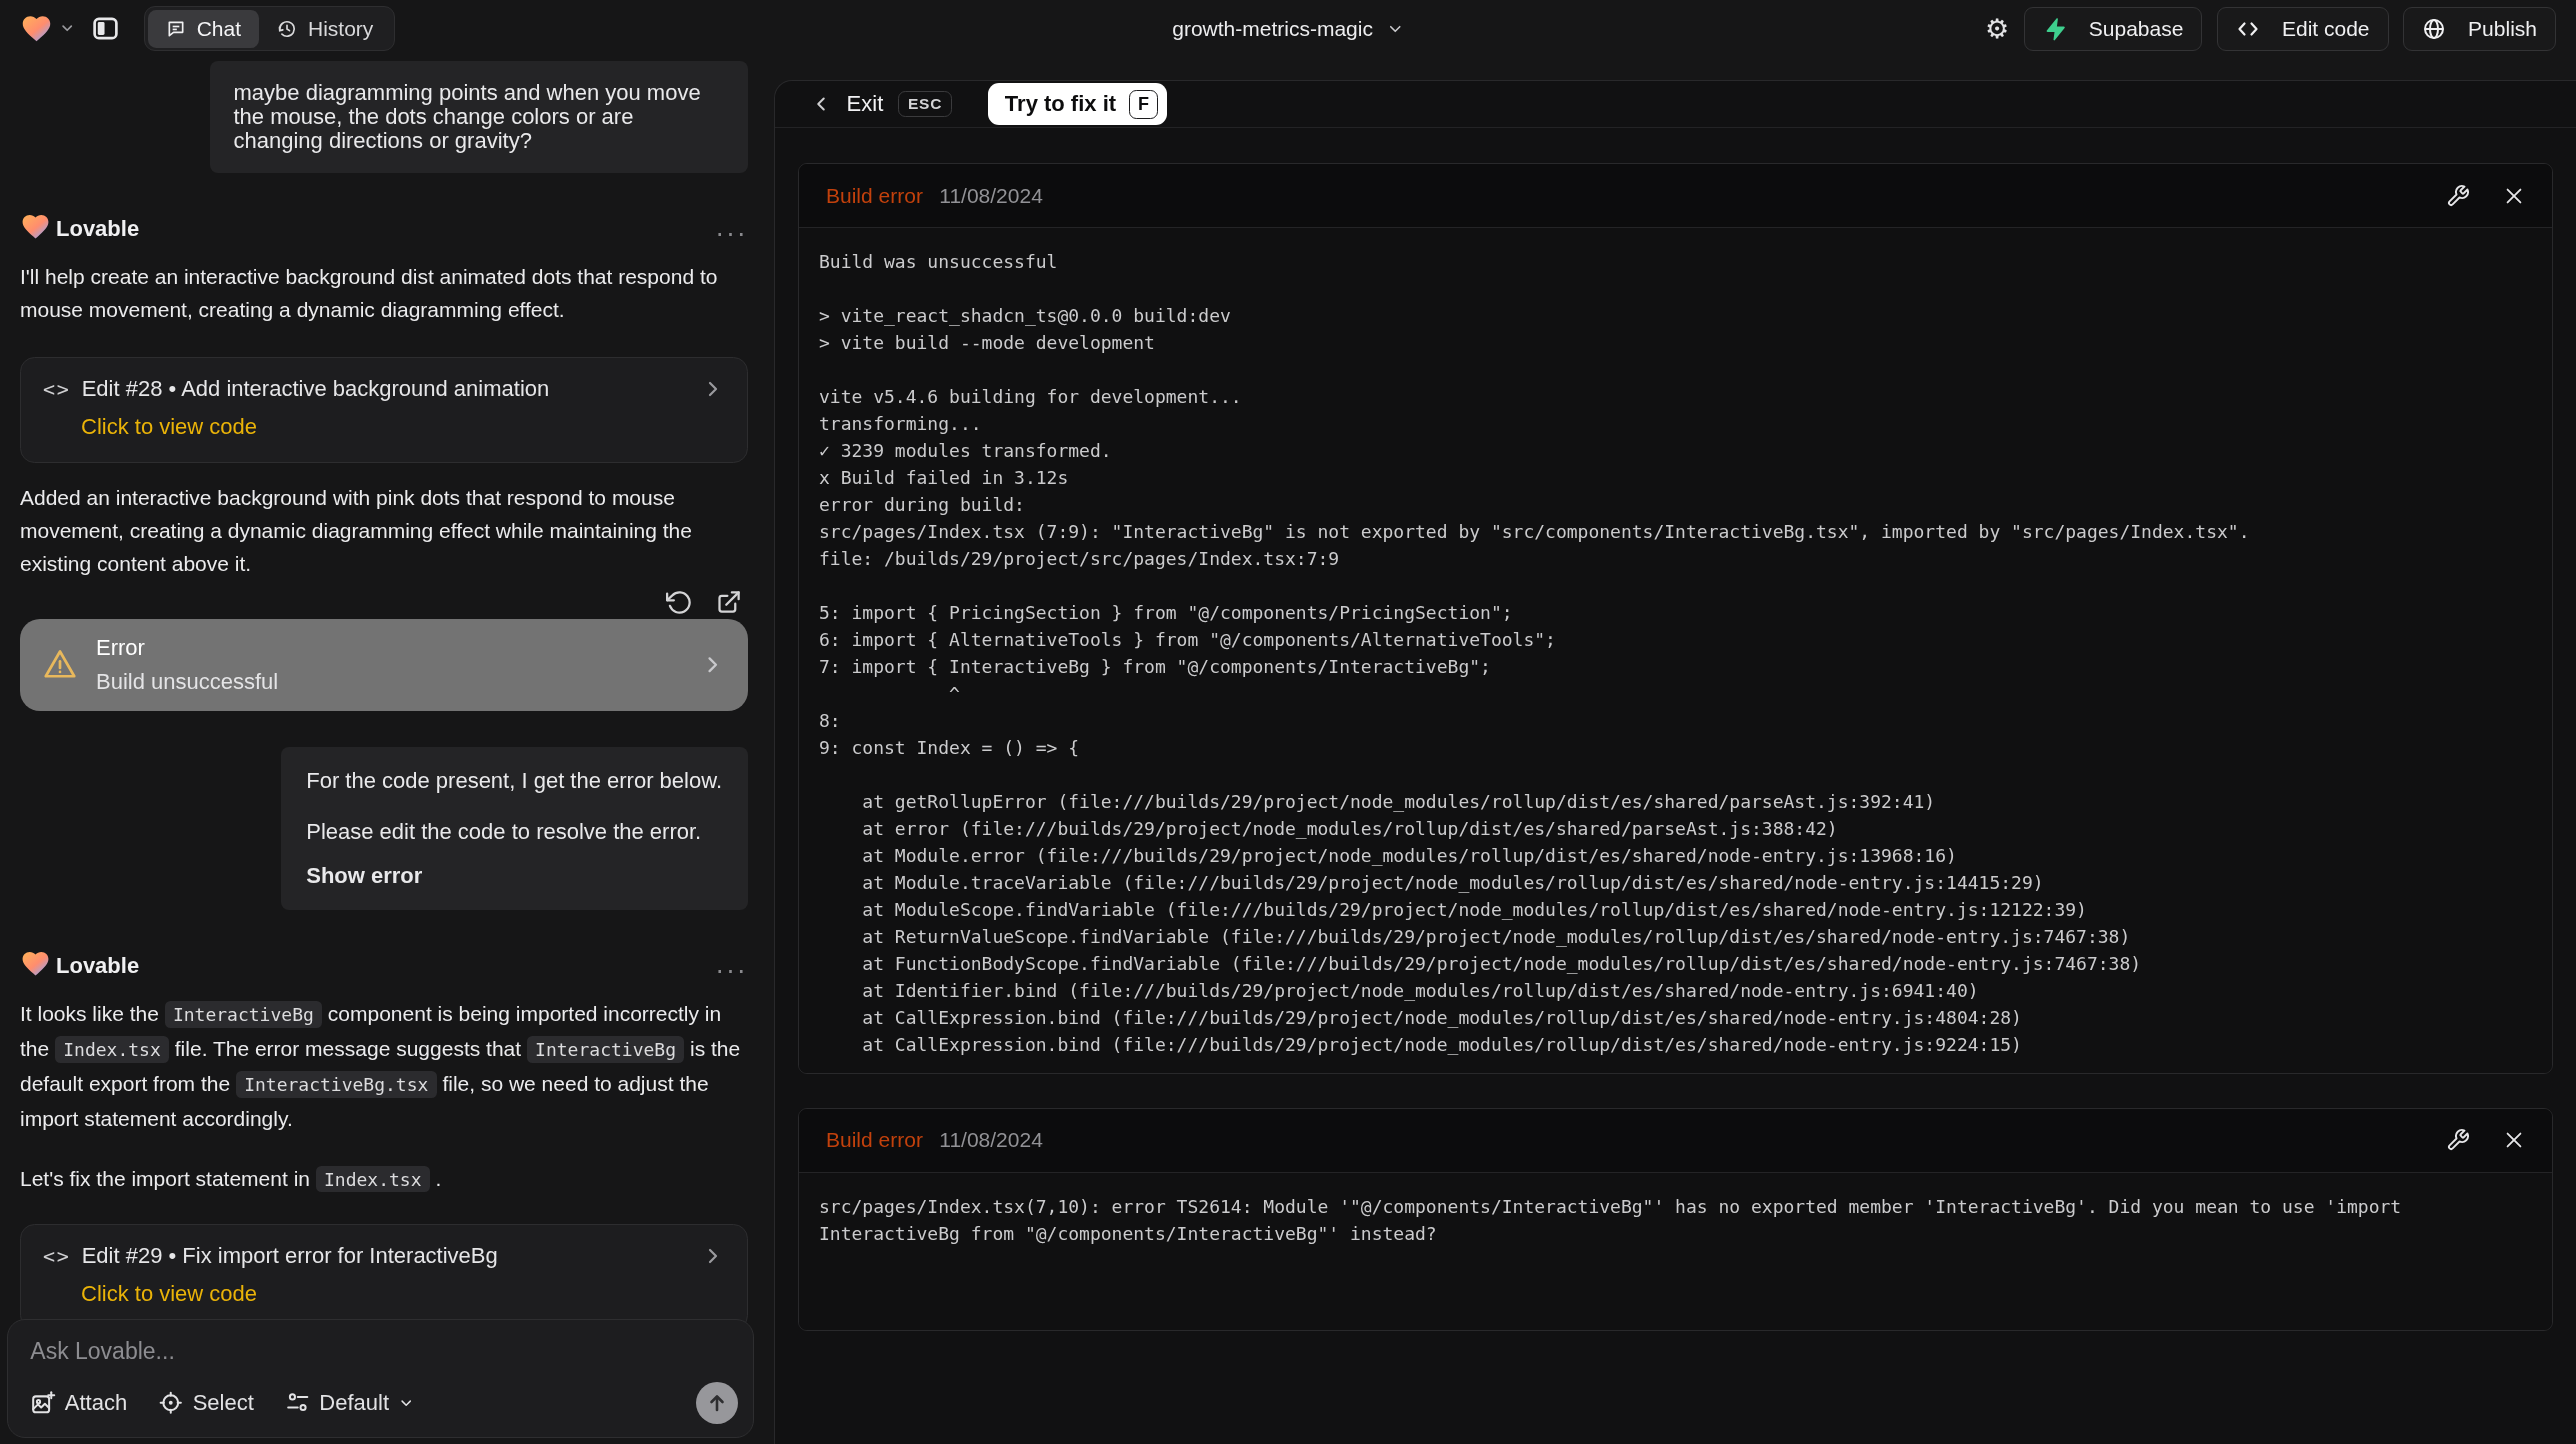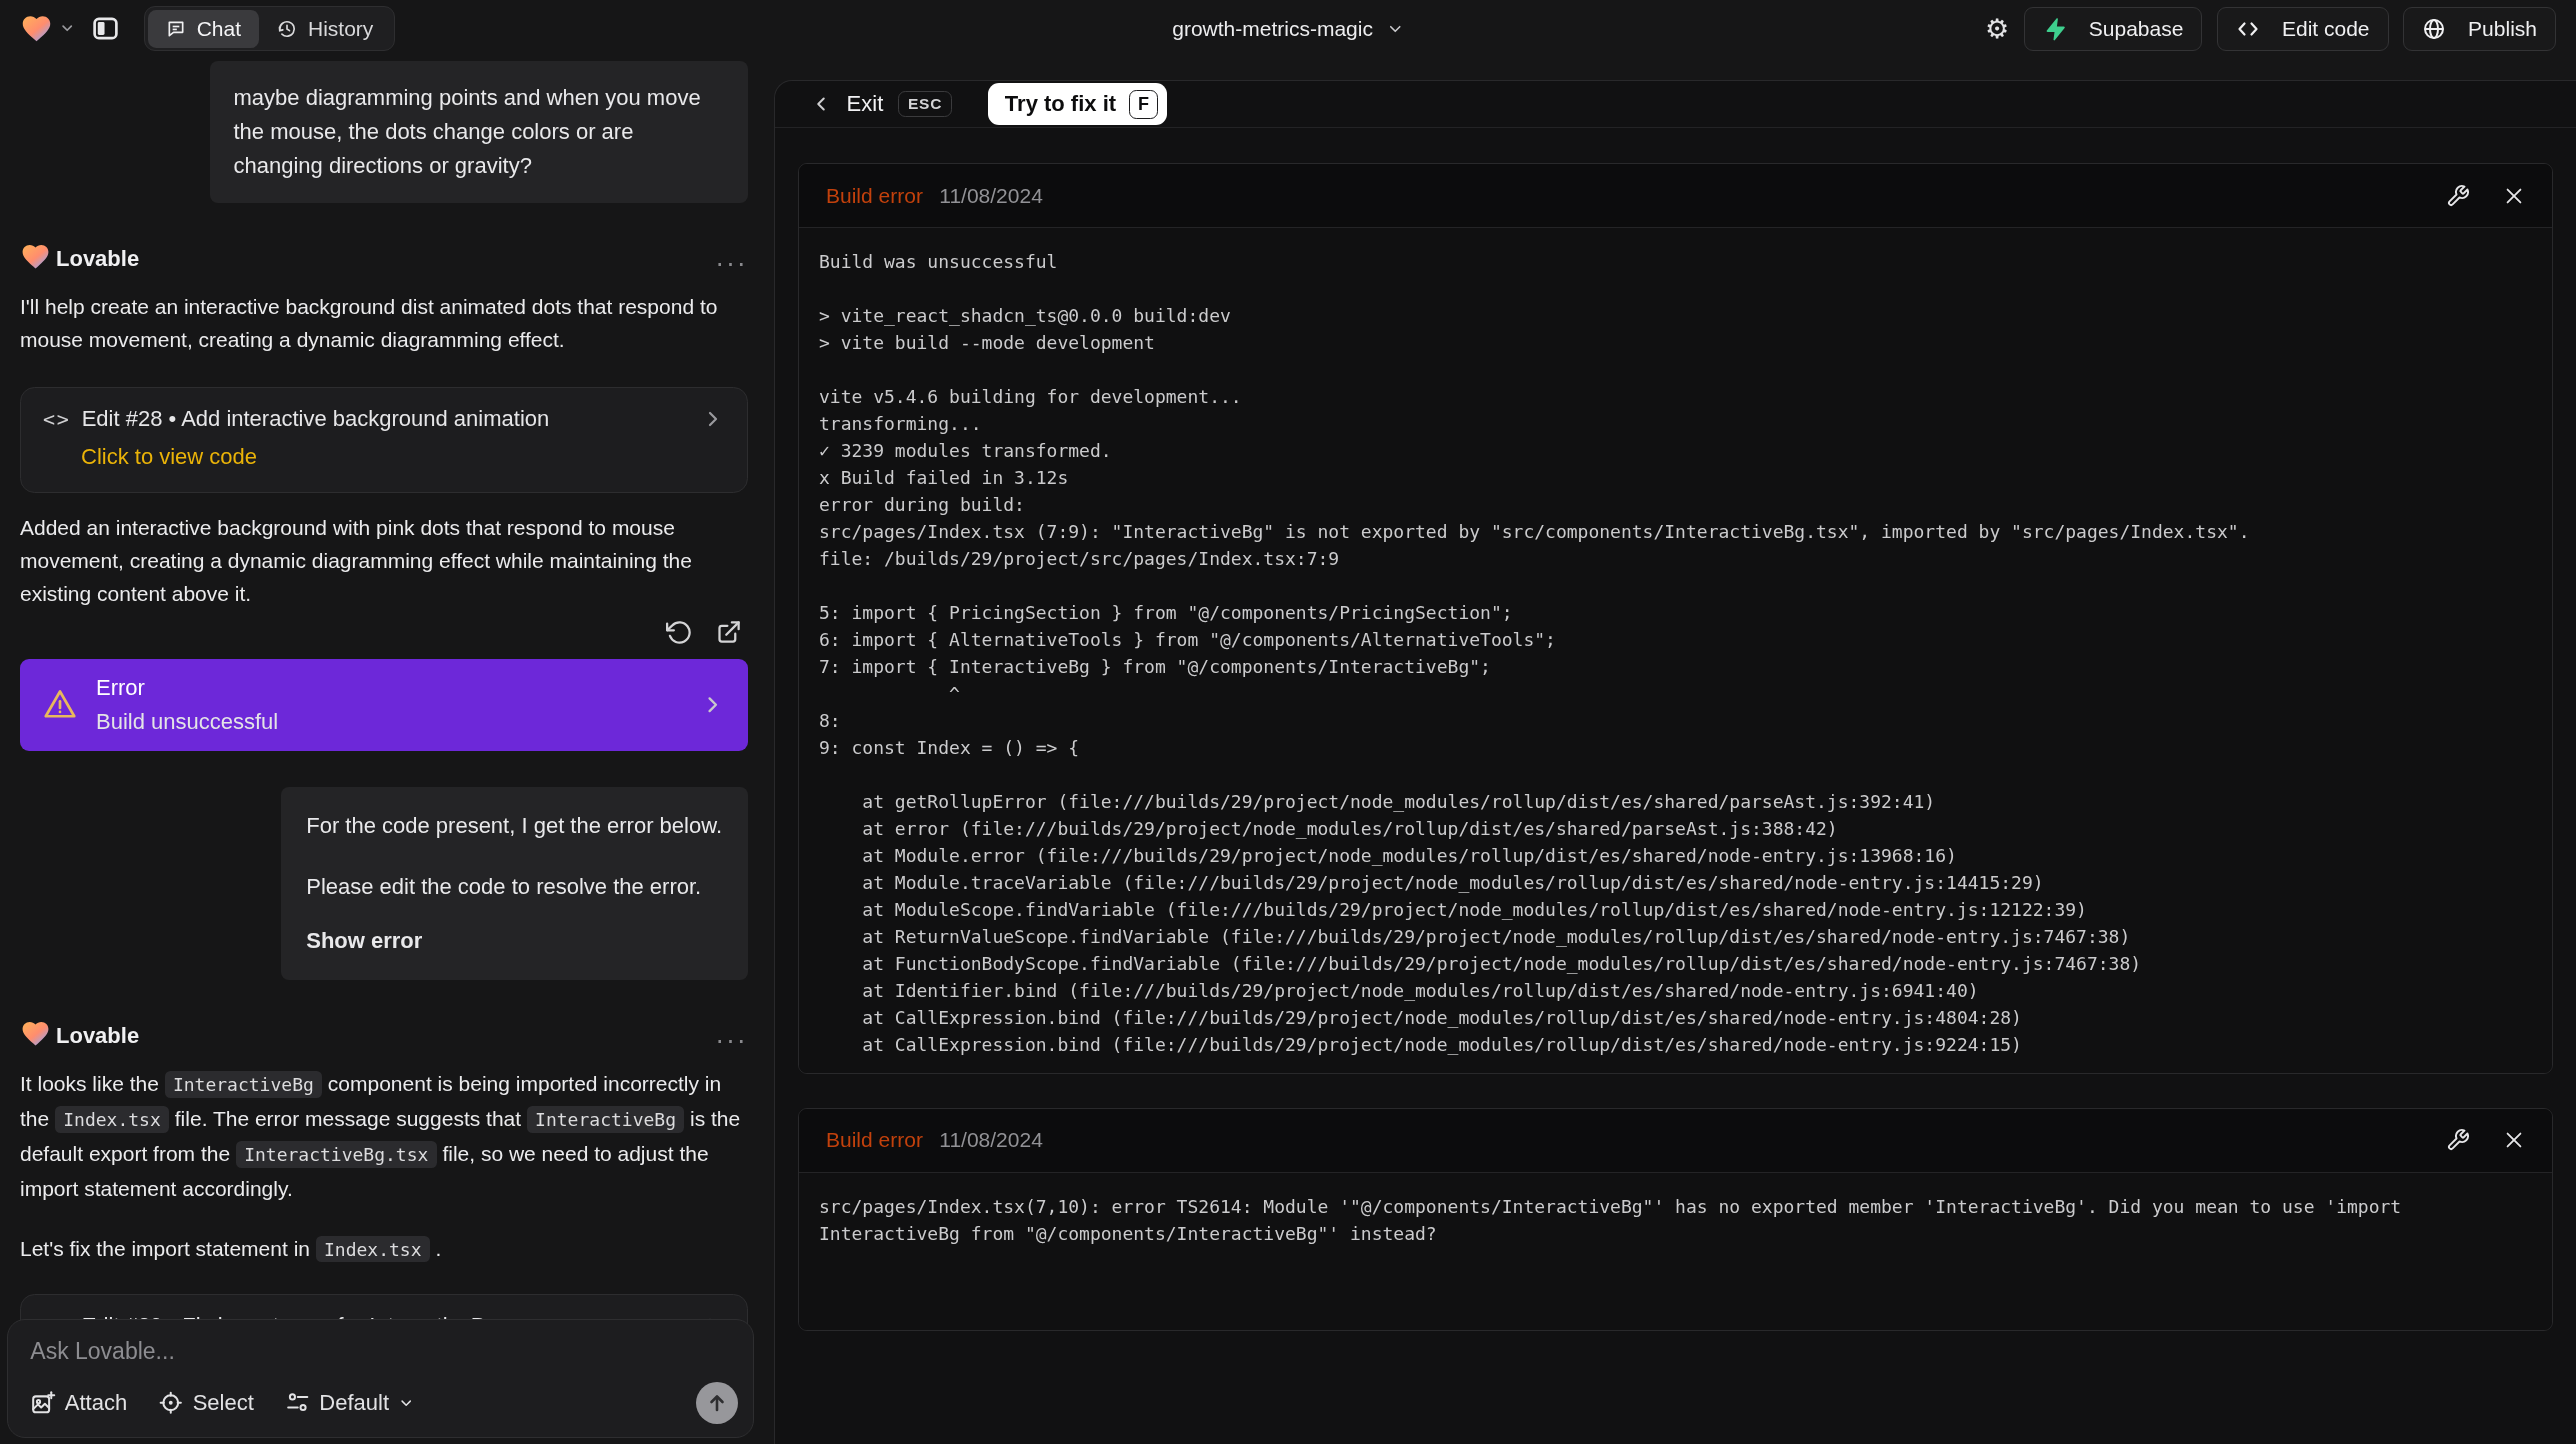--- a/index.html
+++ b/index.html
@@ -44,21 +44,21 @@
   .gear-glyph { font-size:27px; color:#e4e4e6; }
 
   
   .chat-panel {
     position:absolute; top:57px; left:0; width:774px; bottom:0;
     overflow:hidden;
   }
   .chat-scroll { padding:3.6px 26.5px 0 20px; }
   .bubble {
     background:#242426; border-radius:8px; padding:20px 24px;
-    font-size:22px; line-height:34px; color:#e9e9eb;
+    font-size:22px; line-height:24px; color:#e9e9eb;
     width:fit-content; max-width:538px; margin-left:auto;
   }
   .bubble p + p { margin-top:27px; }
   .bubble .bubble-action { font-weight:700; margin-top:20px; cursor:pointer; }
   .msg-head { display:flex; align-items:flex-end; gap:5px; margin-top:38px; }
   .msg-head .name { font-size:22px; font-weight:600; color:#f0f0f2; }
   .msg-menu { margin-left:auto; color:#8a8a8e; font-size:27px; letter-spacing:1.8px; cursor:pointer; line-height:18px; }
   .para { margin-top:18px; font-size:21px; line-height:33px; color:#ebebed; }
   .para.rich { line-height:34px; }
   .inline-code {
@@ -71,21 +71,21 @@
     border-radius:14.6px; padding:18px 22px; cursor:pointer;
   }
   .edit-card .row1 { display:flex; align-items:center; gap:11px; }
   .edit-card .title { font-size:22px; color:#e6e6e8; }
   .edit-card .chev { margin-left:auto; color:#9a9a9e; }
   .edit-card .subtitle { margin:12.8px 0 3.6px 38px; font-size:22px; color:#eab308; }
   .code-glyph { font-family:"DejaVu Sans Mono", monospace; font-size:20px; color:#cfcfd1; letter-spacing:1.8px; }
   .action-row { margin-top:9px; display:flex; justify-content:flex-end; gap:22px; padding-right:5.5px; }
   .action-row .icon-btn { color:#d4d4d6; }
   .status-card {
-    margin-top:13px; background:#6d28d9; border-radius:9px; padding:16.4px 22px;
+    margin-top:3px; background:#737373; border-radius:20px; padding:16.4px 22px;
     display:flex; align-items:center; gap:18px; cursor:pointer;
   }
   .status-card .texts { display:flex; flex-direction:column; gap:7.3px; }
   .status-card .t { font-size:22px; color:#ffffff; font-weight:500; }
   .status-card .s { font-size:22px; color:#e4e4e6; }
   .status-card .chev { margin-left:auto; color:#c9c9cc; }
   .bubble.second { margin-top:36px; padding:22px 25.5px; }
 
   
   .composer {

